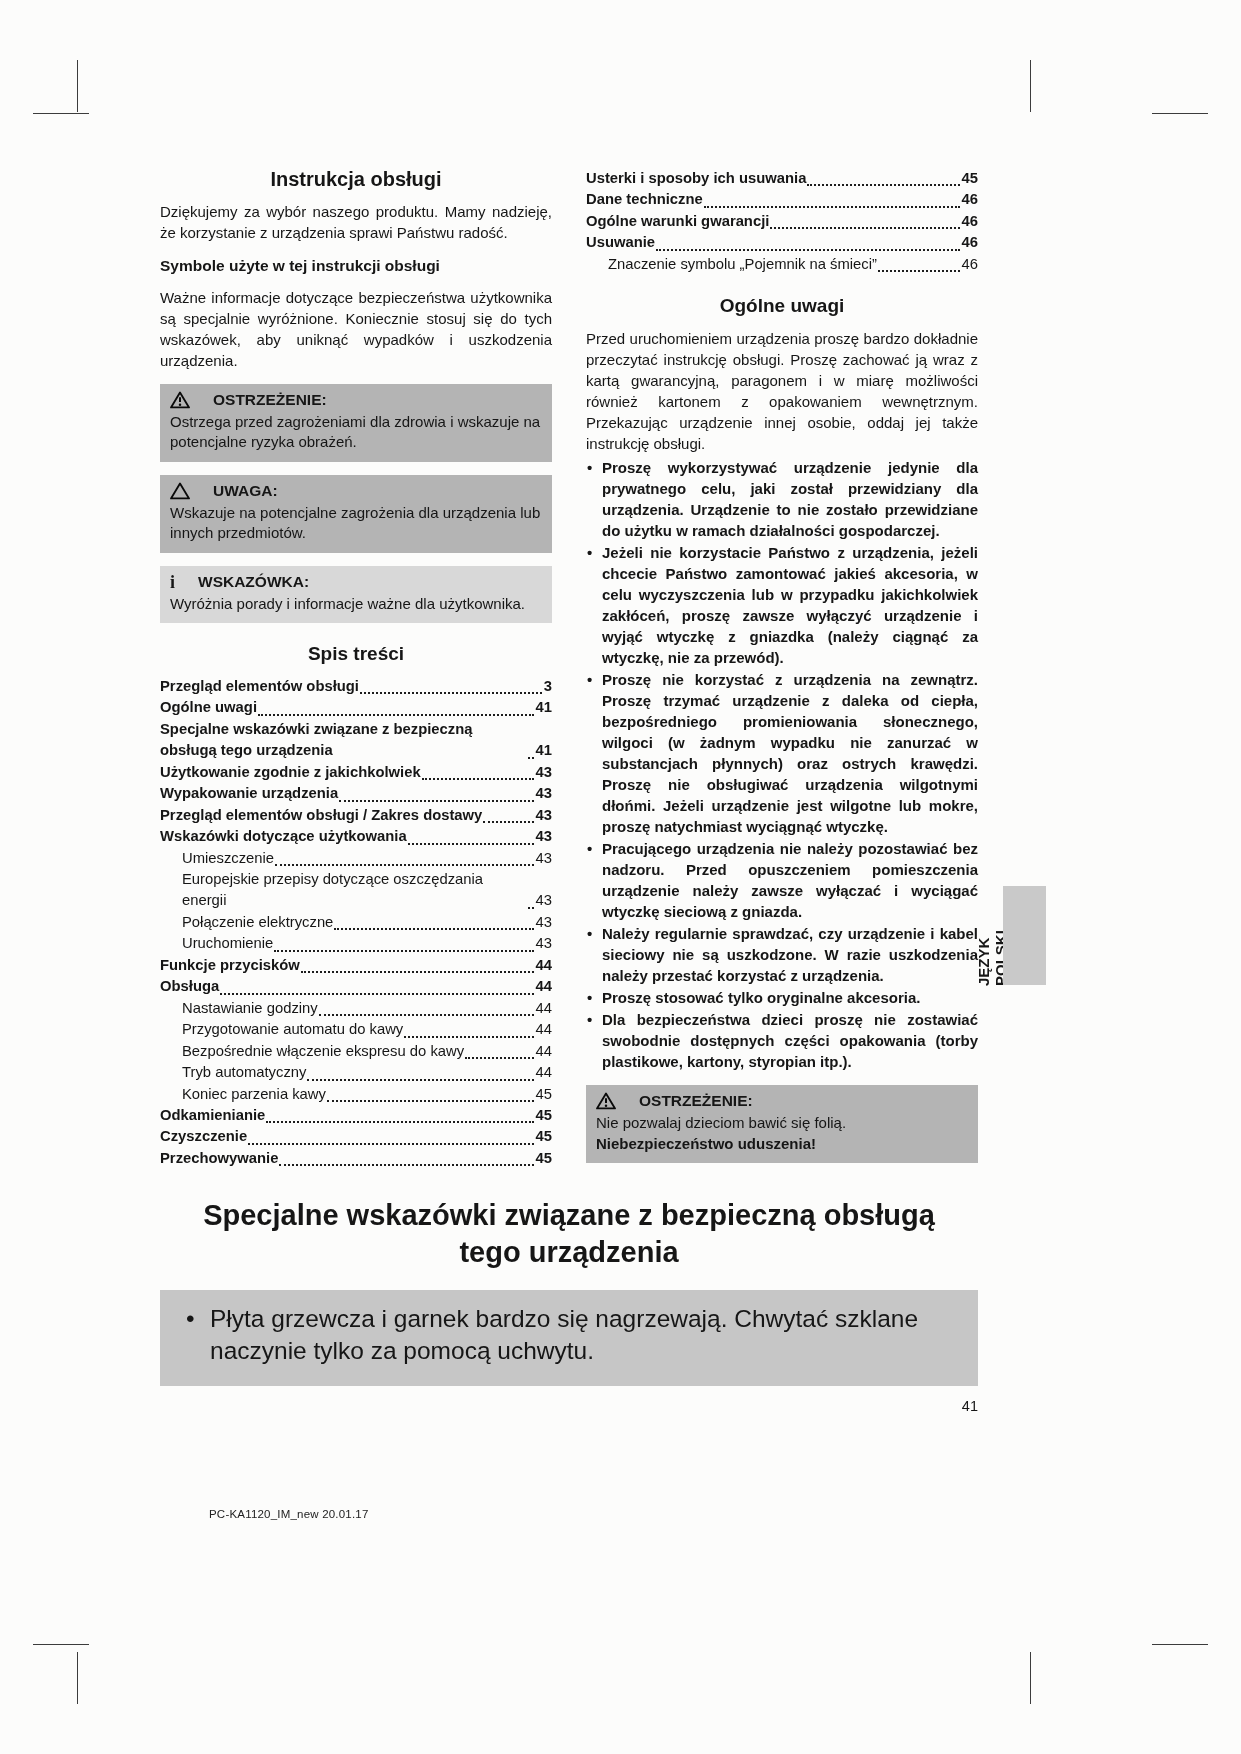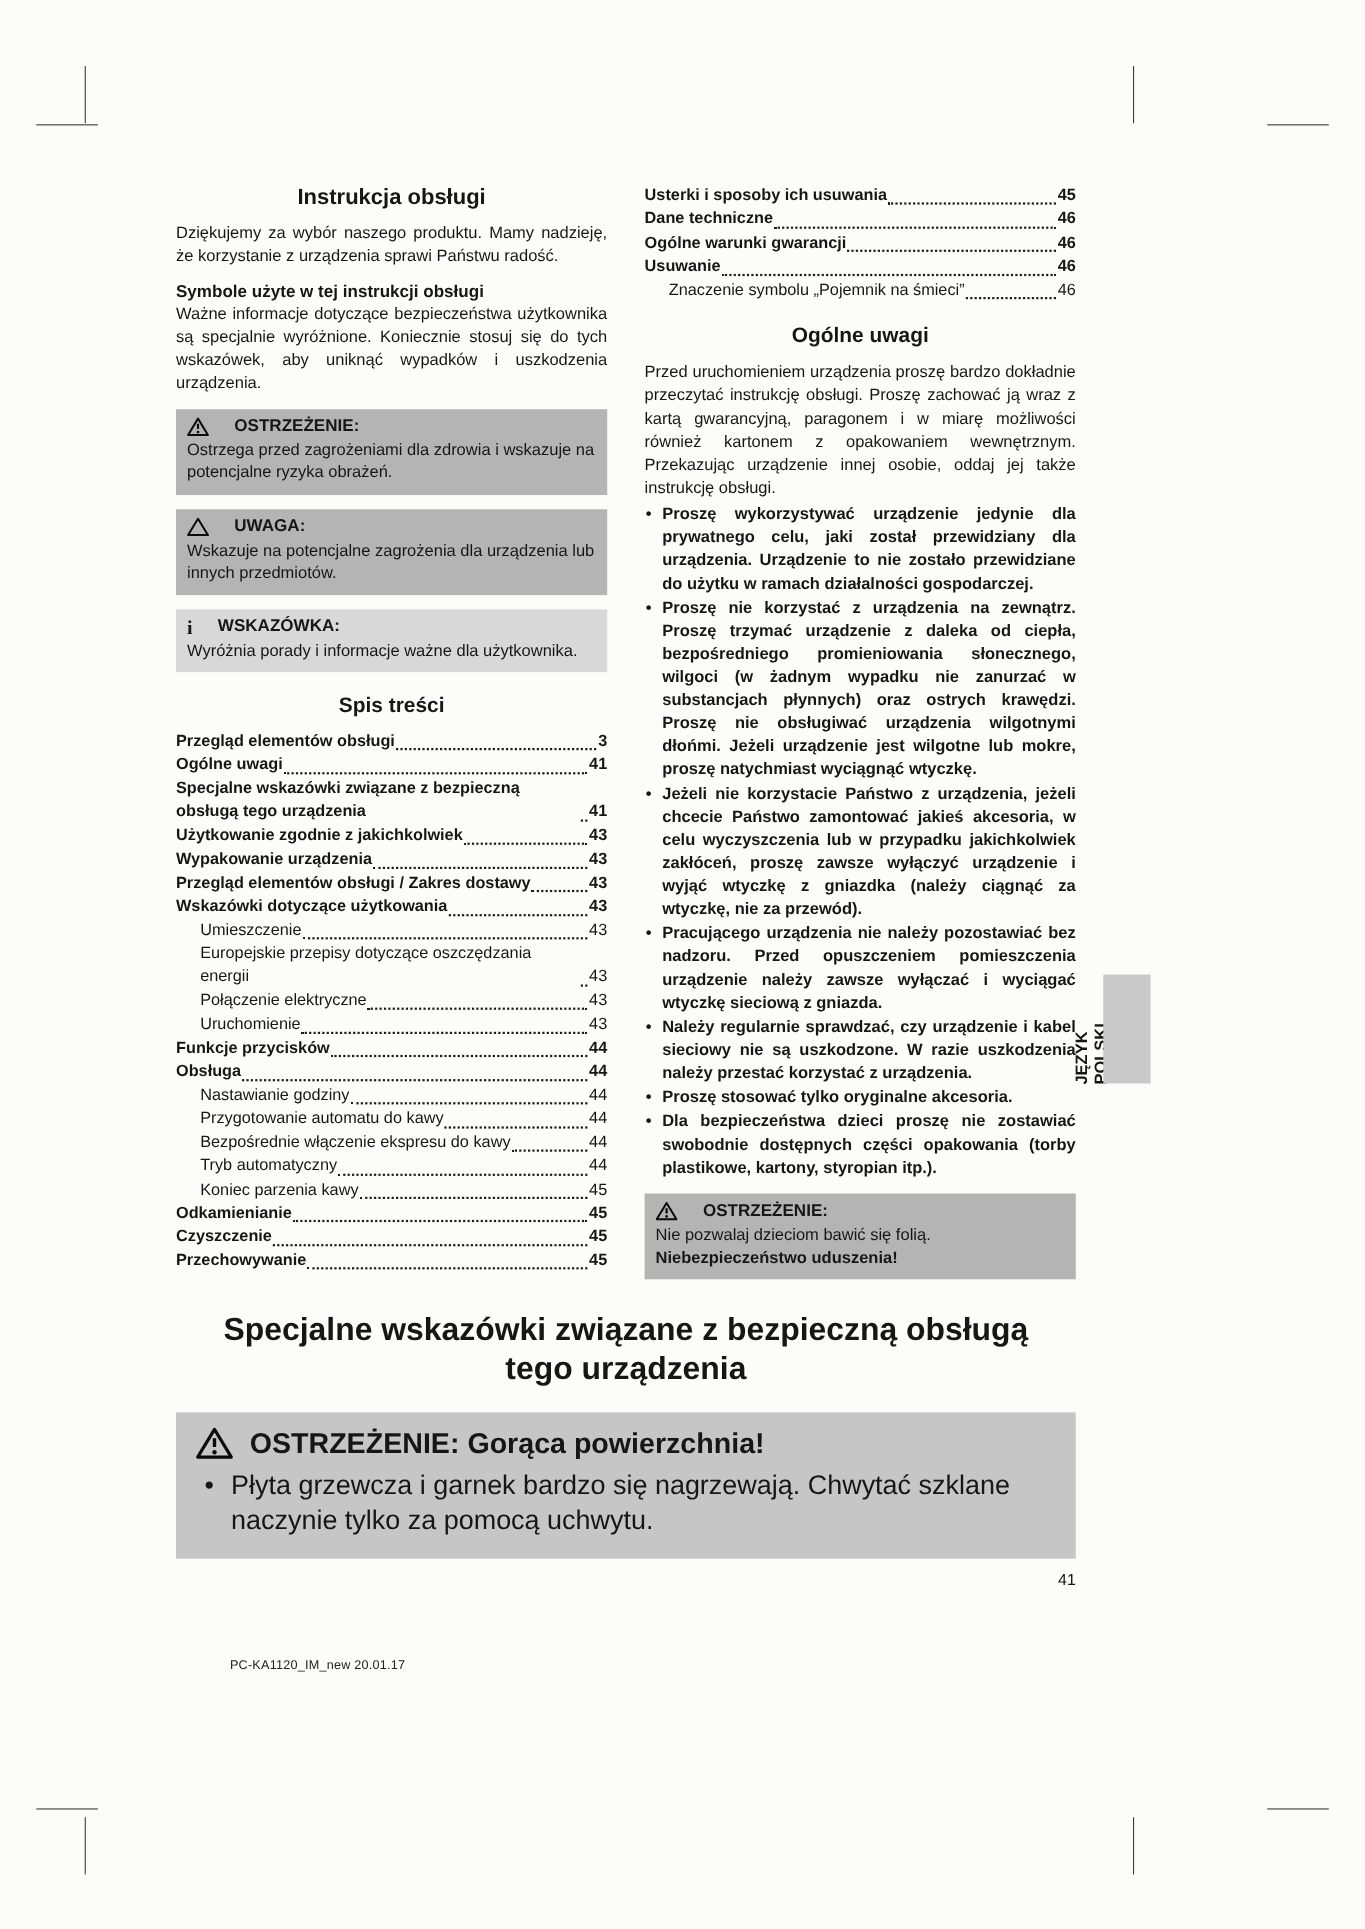--- a/index.html
+++ b/index.html
@@ -11,21 +11,21 @@
   }
   .page { position:absolute; inset:0; background:#fcfcfb; overflow:hidden; }
   .mark { position:absolute; background:#3c3c3c; }
 
   .content { position:absolute; left:160px; top:168px; width:818px; }
   .columns { display:flex; gap:34px; }
   .col { width:392px; }
 
   h1.doc-title { font-size:20px; font-weight:bold; text-align:center; margin-bottom:10px; }
   p.body { font-size:15px; line-height:1.4; text-align:justify; }
-  h2.sec { font-size:15.5px; font-weight:bold; margin:14px 0 0; }
+  h2.sec { font-size:15.5px; font-weight:bold; margin:14px 0 12px; }
   h2.center-title { font-size:19px; font-weight:bold; text-align:center; margin:20px 0 11px; }
 
   .gbox { margin-top:13px; padding:7px 10px 9px; background:#b4b4b4; }
   .gbox.light { background:#d8d8d8; }
   .gbox-head { display:flex; align-items:center; gap:23px; font-weight:bold; font-size:15.5px; margin-bottom:3px; }
   .gbox-body { font-size:15px; line-height:1.36; }
   .tri-icon svg, .info-i { display:block; }
   .info-i { font-weight:900; font-size:18px; font-family:"Liberation Serif","DejaVu Serif",serif; line-height:1; }
 
   .toc-row { display:flex; align-items:flex-end; font-size:14.8px; line-height:1.45; }
@@ -253,22 +253,22 @@
               <span class="dots"></span>
               <span class="pg">46</span>
             </div>
         </div>
 
         <h2 class="center-title">Ogólne uwagi</h2>
         <p class="body">Przed uruchomieniem urządzenia proszę bardzo dokładnie przeczytać instrukcję obsługi. Proszę zachować ją wraz z kartą gwarancyjną, paragonem i w miarę możliwości również kartonem z opakowaniem wewnętrznym. Przekazując urządzenie innej osobie, oddaj jej także instrukcję obsługi.</p>
 
         <ul class="bullets">
           <li><span>Proszę wykorzystywać urządzenie jedynie dla prywatnego celu, jaki został przewidziany dla urządzenia. Urządzenie to nie zostało przewidziane do użytku w ramach działalności gospodarczej.</span></li>
+          <li><span>Jeżeli nie korzystacie Państwo z urządzenia, jeżeli chcecie Państwo zamontować jakieś akcesoria, w celu wyczyszczenia lub w przypadku jakichkolwiek zakłóceń, proszę zawsze wyłączyć urządzenie i wyjąć wtyczkę z gniazdka (należy ciągnąć za wtyczkę, nie za przewód).</span></li>
           <li><span>Proszę nie korzystać z urządzenia na zewnątrz. Proszę trzymać urządzenie z daleka od ciepła, bezpośredniego promieniowania słonecznego, wilgoci (w żadnym wypadku nie zanurzać w substancjach płynnych) oraz ostrych krawędzi. Proszę nie obsługiwać urządzenia wilgotnymi dłońmi. Jeżeli urządzenie jest wilgotne lub mokre, proszę natychmiast wyciągnąć wtyczkę.</span></li>
-          <li><span>Jeżeli nie korzystacie Państwo z urządzenia, jeżeli chcecie Państwo zamontować jakieś akcesoria, w celu wyczyszczenia lub w przypadku jakichkolwiek zakłóceń, proszę zawsze wyłączyć urządzenie i wyjąć wtyczkę z gniazdka (należy ciągnąć za wtyczkę, nie za przewód).</span></li>
           <li><span>Pracującego urządzenia </span><b>nie</b><span> należy pozostawiać bez nadzoru. Przed opuszczeniem pomieszczenia urządzenie należy zawsze wyłączać i wyciągać wtyczkę sieciową z gniazda.</span></li>
           <li><span>Należy regularnie sprawdzać, czy urządzenie i kabel sieciowy nie są uszkodzone. W razie uszkodzenia należy przestać korzystać z urządzenia.</span></li>
           <li><span>Proszę stosować tylko oryginalne akcesoria.</span></li>
           <li><span>Dla bezpieczeństwa dzieci proszę nie zostawiać swobodnie dostępnych części opakowania (torby plastikowe, kartony, styropian itp.).</span></li>
         </ul>
 
         <div class="gbox">
           <div class="gbox-head">
             <span class="tri-icon">
               <svg width="20" height="18" viewBox="0 0 24 21">
@@ -280,30 +280,20 @@
             <span>OSTRZEŻENIE:</span>
           </div>
           <div class="gbox-body"><span>Nie pozwalaj dzieciom bawić się folią. </span><b>Niebezpieczeństwo uduszenia!</b></div>
         </div>
       </div>
     </div>
 
     <div class="special">
       <h1>Specjalne wskazówki związane z bezpieczną obsługą tego urządzenia</h1>
       <div class="bigbox">
-        <div class="bigbox-head">
-          <span class="tri-icon">
-            <svg width="34" height="30" viewBox="0 0 24 21">
-              <path d="M12 1.6 L22.8 19.4 H1.2 Z" fill="none" stroke="#0a0a0a" stroke-width="2" stroke-linejoin="round"></path>
-              <line x1="12" y1="7.3" x2="12" y2="13" stroke="#0a0a0a" stroke-width="2.2"></line>
-              <circle cx="12" cy="16.3" r="1.4" fill="#0a0a0a"></circle>
-            </svg>
-          </span>
-          <span>OSTRZEŻENIE: Gorąca powierzchnia!</span>
-        </div>
         <div class="bigbox-body">Płyta grzewcza i garnek bardzo się nagrzewają. Chwytać szklane naczynie tylko za pomocą uchwytu.</div>
       </div>
       <div class="pageno">41</div>
     </div>
   </div>
 
   <div class="sidetab-text">JĘZYK POLSKI</div>
   <div class="sidetab-block"></div>
 
   <div class="footer">PC-KA1120_IM_new 20.01.17</div>

